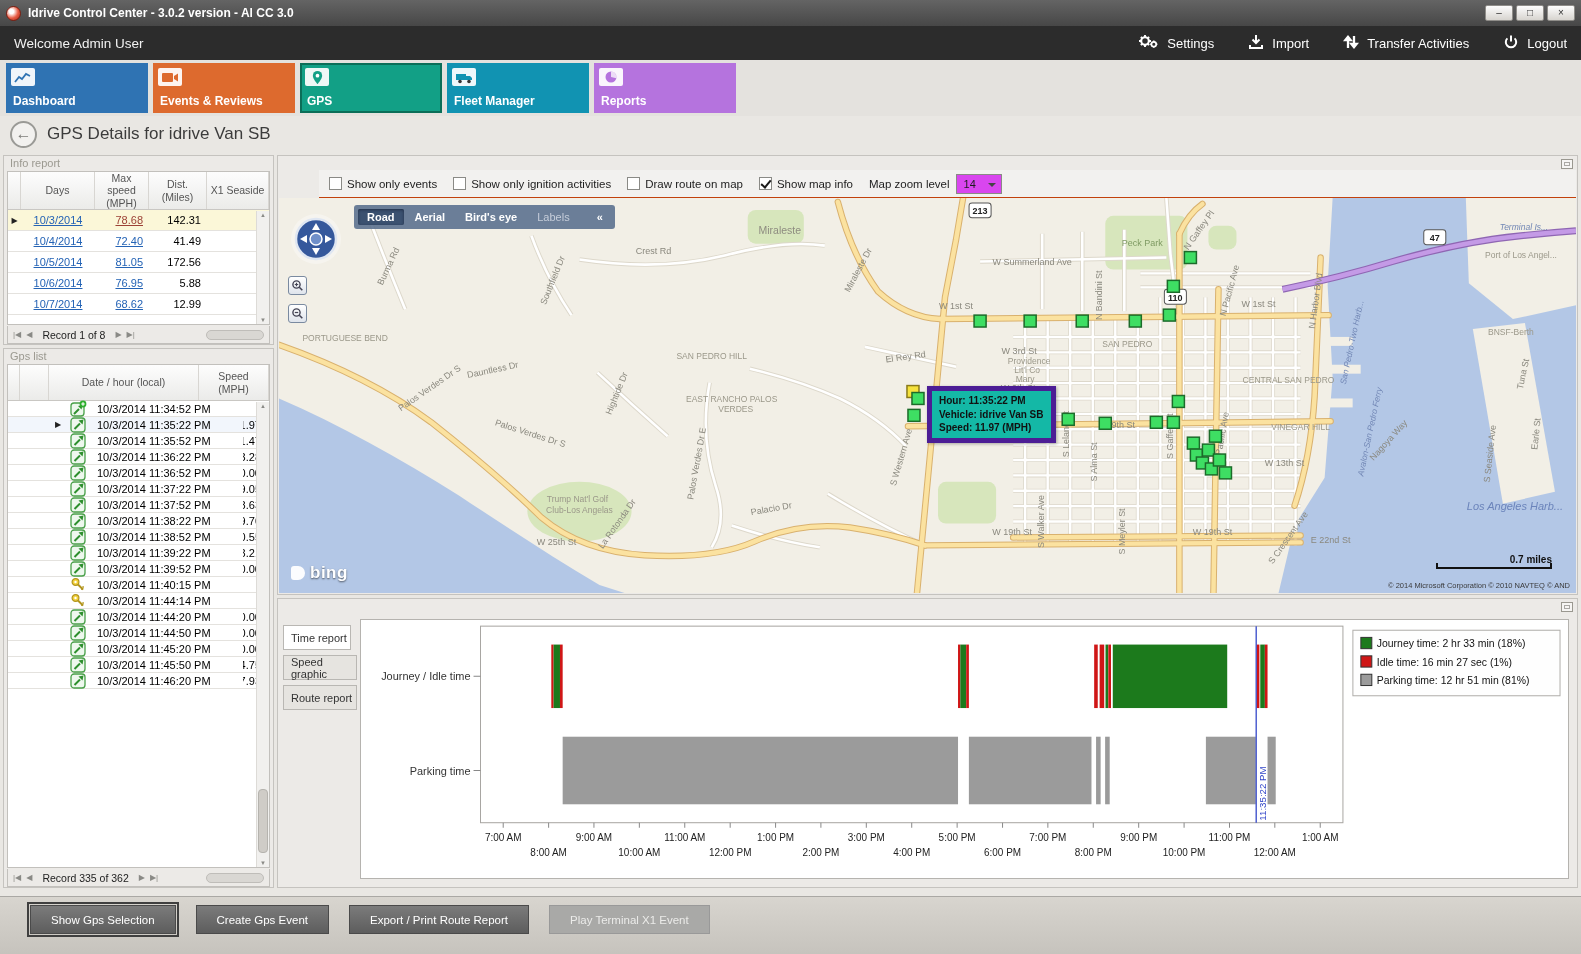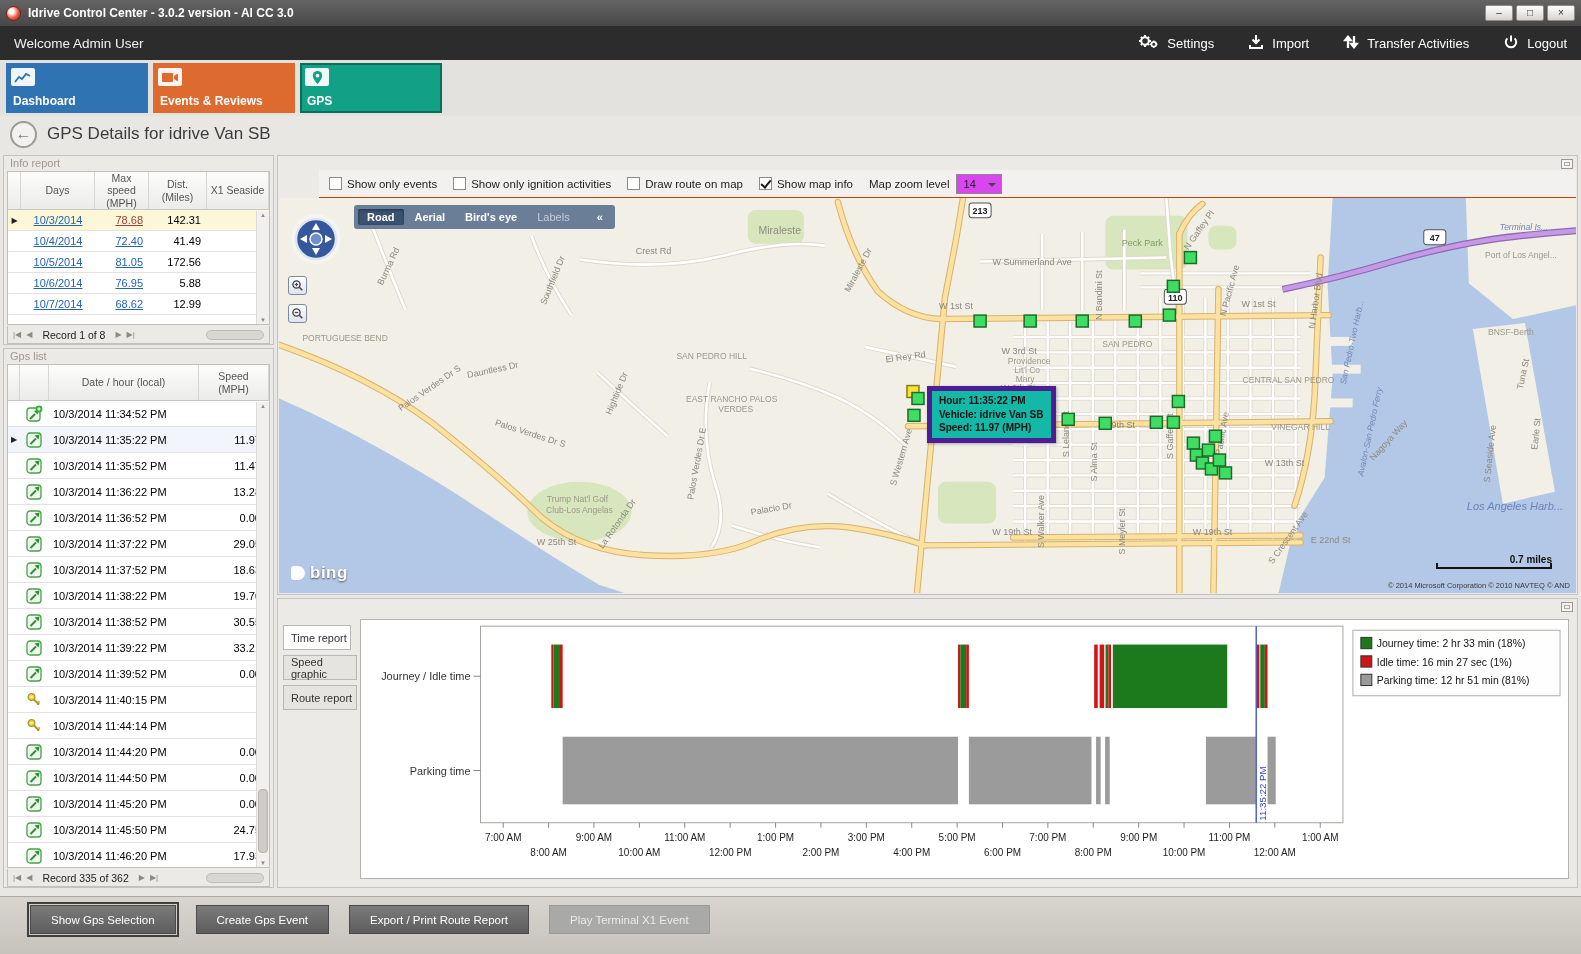--- a/index.html
+++ b/index.html
@@ -75,21 +75,21 @@
   .link.visited { color:#9c4136; }
   #info-table .thead { height:38px; }
   #info-table .trow { height:21px; }
   .ic-d1 { width:13px; } .ic-d2 { width:74px; justify-content:center; display:flex; }
   .ic-d3 { width:54px; justify-content:flex-end; display:flex; padding-right:6px; }
   .ic-d4 { width:58px; justify-content:flex-end; display:flex; padding-right:6px; }
   .ic-d5 { flex:1; }
   .trow.hl { background:#fbf7d8; }
   .trow.sel-blue { background:#f2f6fc; }
   #gps-table .thead { height:36px; }
-  #gps-table .trow { height:26px; }
+  #gps-table .trow { height:16px;padding-left:44px; }
   .g-d1 { width:12px; } .g-d2 { width:29px; display:flex; justify-content:center; }
   .g-d3 { width:150px; padding-left:4px; }
   .g-d4 { flex:1; display:flex; justify-content:flex-end; padding-right:8px; }
 
   .pager { position:absolute; bottom:0; left:3px; right:3px; height:18px;
     background:#eceae7; border:1px solid #c2c0bc; border-top:none; display:flex;
     align-items:center; font-size:8px; color:#8a8a86; gap:5px; padding:0 5px; }
   .pager .rec { color:#222; font-size:10.5px; margin:0 5px; }
   .hscroll { margin-left:auto; width:58px; height:10px; background:#d9d7d3;
     border:1px solid #bfbdb9; border-radius:5px; }
@@ -254,20 +254,40 @@
       <span class="lbl">Events &amp; Reviews</span>
     </div>
     <div class="tab-tile active" style="background: rgb(18, 160, 134);">
       <span class="ic">
         <svg width="13" height="15" viewBox="0 0 14 16">
           <path d="M7 1a5 5 0 0 1 5 5c0 3.5-5 9-5 9S2 9.5 2 6a5 5 0 0 1 5-5z" fill="#12a086"></path>
           <circle cx="7" cy="6" r="2" fill="#fff"></circle>
         </svg>
       </span>
       <span class="lbl">GPS</span>
+    </div>
+    <div class="tab-tile" style="background: rgb(17, 147, 178);">
+      <span class="ic">
+        <svg width="19" height="13" viewBox="0 0 19 13">
+          <rect x="1" y="3" width="10" height="6" fill="#1193b2"></rect>
+          <path d="M11 5h4l2 2v2h-6z" fill="#1193b2"></path>
+          <circle cx="5" cy="10.5" r="1.8" fill="#333"></circle>
+          <circle cx="14" cy="10.5" r="1.8" fill="#333"></circle>
+        </svg>
+      </span>
+      <span class="lbl">Fleet Manager</span>
+    </div>
+    <div class="tab-tile" style="background: rgb(181, 115, 222);">
+      <span class="ic">
+        <svg width="14" height="14" viewBox="0 0 14 14">
+          <circle cx="7" cy="7" r="5.5" fill="#b573de"></circle>
+          <path d="M7 7V1.5A5.5 5.5 0 0 1 12.4 8.2z" fill="#fff" opacity=".75"></path>
+        </svg>
+      </span>
+      <span class="lbl">Reports</span>
     </div>
   </div>
 
 <div class="pageheader">
   <div class="back-btn">
     <span>←</span>
   </div>
   <span class="page-title">GPS Details for idrive Van SB</span>
 </div>
 

